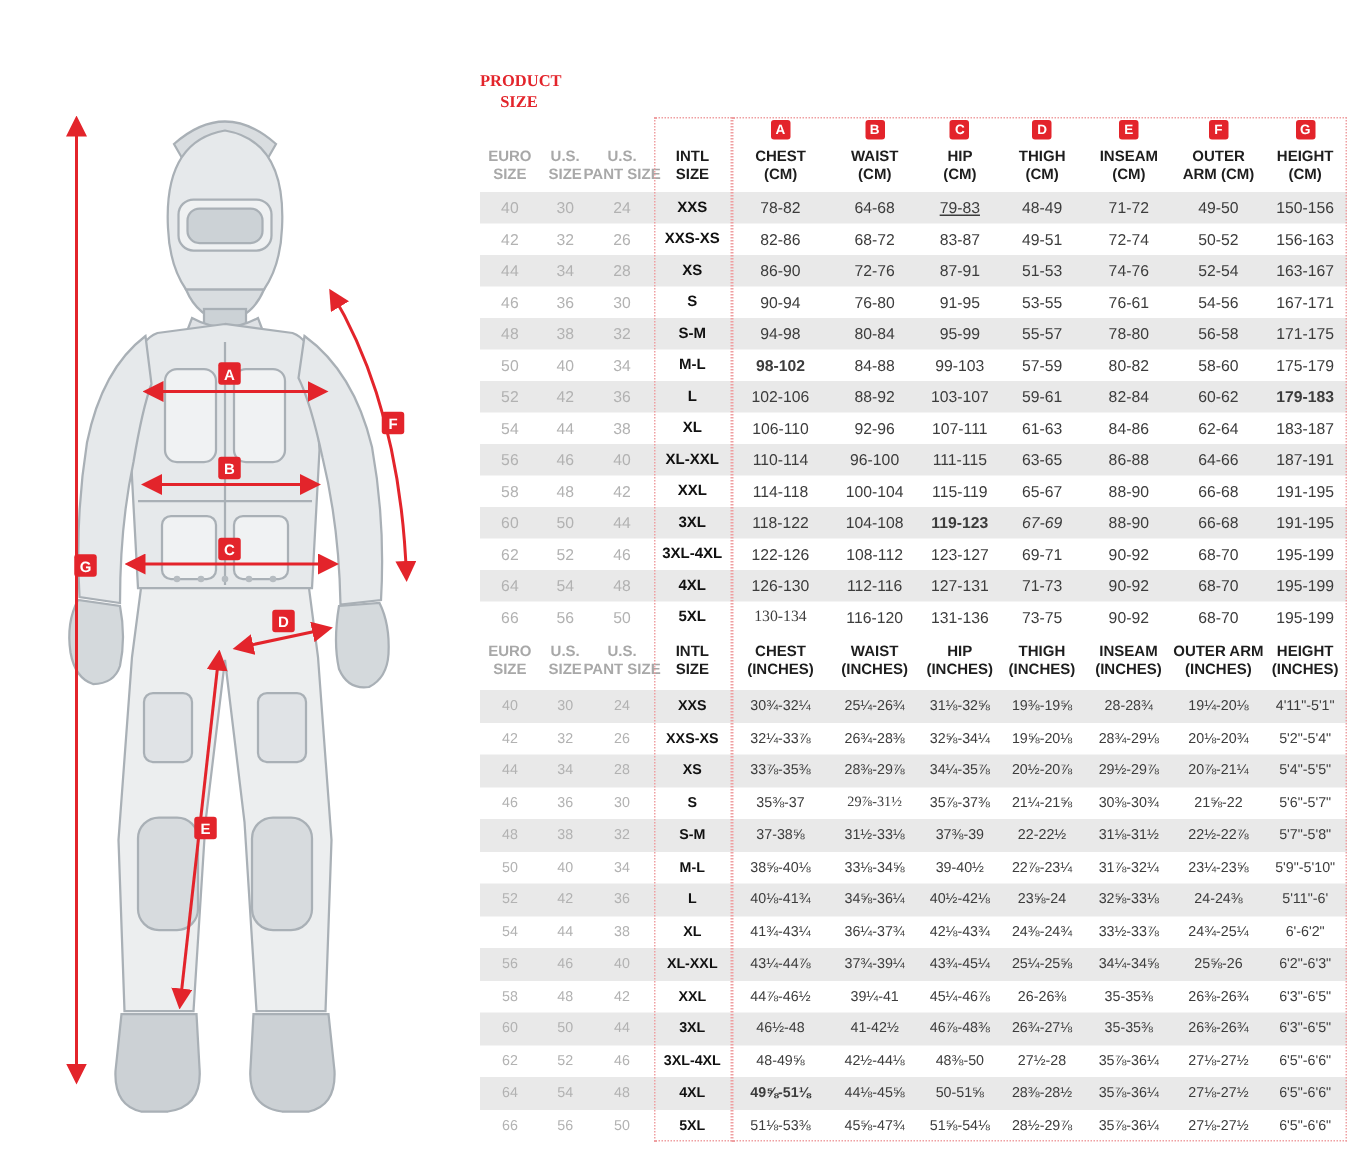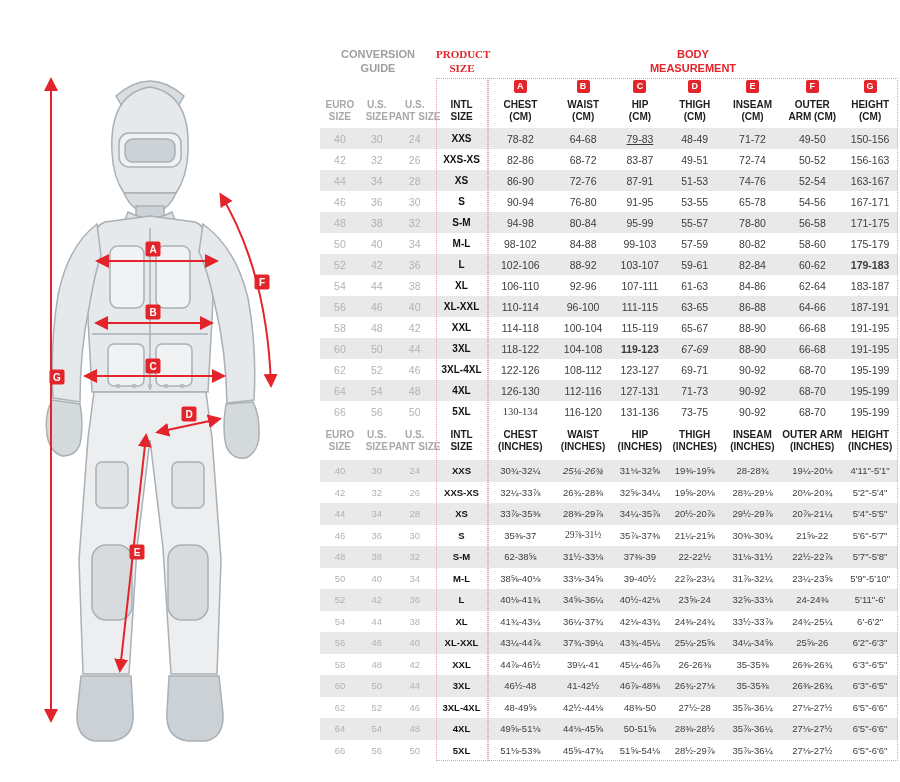--- a/index.html
+++ b/index.html
@@ -115,28 +115,22 @@
       <text x="137" y="556" fill="#fff">E</text>
       <rect x="254.5" y="274.5" width="15" height="15" rx="2" fill="#e3242b"></rect>
       <text x="262" y="286" fill="#fff">F</text>
       <rect x="49.5" y="369.5" width="15" height="15" rx="2" fill="#e3242b"></rect>
       <text x="57" y="381" fill="#fff">G</text>
     </g>
   </svg>
 
   <div class="chart">
     <div class="titles-row">
-      <div class="title t-conv">
-        <span class="tw">CONVERSION GUIDE</span>
-      </div>
       <div class="title t-prod">
         <span class="tw">PRODUCT SIZE</span>
-      </div>
-      <div class="title t-body">
-        <span class="tw">BODY MEASUREMENT</span>
       </div>
     </div>
 
     <div class="badges-row" id="badges">
         <div class="cell" style="width: 40px;"></div>
         <div class="cell" style="width: 34px;"></div>
         <div class="cell" style="width: 42px;"></div>
         <div class="cell" style="width: 52px;"></div>
         <div class="cell" style="width: 66px;">
           <div class="badge">A</div>
@@ -248,21 +242,21 @@
         </div>
         <div class="row" style="height: 21px;">
           <div class="cell gray" style="width: 40px;">46</div>
           <div class="cell gray" style="width: 34px;">36</div>
           <div class="cell gray" style="width: 42px;">30</div>
           <div class="cell intl" style="width: 52px;">S</div>
           <div class="cell m" style="width: 66px;">90-94</div>
           <div class="cell m" style="width: 60px;">76-80</div>
           <div class="cell m" style="width: 54px;">91-95</div>
           <div class="cell m" style="width: 56px;">53-55</div>
-          <div class="cell m" style="width: 60px;">65-78</div>
+          <div class="cell m" style="width: 60px;">76-61</div>
           <div class="cell m" style="width: 60px;">54-56</div>
           <div class="cell m" style="width: 56px;">167-171</div>
         </div>
         <div class="row stripe" style="height: 21px;">
           <div class="cell gray" style="width: 40px;">48</div>
           <div class="cell gray" style="width: 34px;">38</div>
           <div class="cell gray" style="width: 42px;">32</div>
           <div class="cell intl" style="width: 52px;">S-M</div>
           <div class="cell m" style="width: 66px;">94-98</div>
           <div class="cell m" style="width: 60px;">80-84</div>
@@ -270,21 +264,21 @@
           <div class="cell m" style="width: 56px;">55-57</div>
           <div class="cell m" style="width: 60px;">78-80</div>
           <div class="cell m" style="width: 60px;">56-58</div>
           <div class="cell m" style="width: 56px;">171-175</div>
         </div>
         <div class="row" style="height: 21px;">
           <div class="cell gray" style="width: 40px;">50</div>
           <div class="cell gray" style="width: 34px;">40</div>
           <div class="cell gray" style="width: 42px;">34</div>
           <div class="cell intl" style="width: 52px;">M-L</div>
-          <div class="cell m" style="width: 66px;">98-102</div>
+          <div class="cell m" style="width: 66px; font-weight: bold;">98-102</div>
           <div class="cell m" style="width: 60px;">84-88</div>
           <div class="cell m" style="width: 54px;">99-103</div>
           <div class="cell m" style="width: 56px;">57-59</div>
           <div class="cell m" style="width: 60px;">80-82</div>
           <div class="cell m" style="width: 60px;">58-60</div>
           <div class="cell m" style="width: 56px;">175-179</div>
         </div>
         <div class="row stripe" style="height: 21px;">
           <div class="cell gray" style="width: 40px;">52</div>
           <div class="cell gray" style="width: 34px;">42</div>
@@ -436,21 +430,21 @@
           <span>(INCHES)</span>
         </div>
       </div>
     <div id="in-body">
         <div class="row stripe" style="height: 21.5px;">
           <div class="cell gray" style="width: 40px;">40</div>
           <div class="cell gray" style="width: 34px;">30</div>
           <div class="cell gray" style="width: 42px;">24</div>
           <div class="cell intl" style="width: 52px;">XXS</div>
           <div class="cell m" style="width: 66px;">30¾-32¼</div>
-          <div class="cell m" style="width: 60px; font-style: italic;">25¼-26¾</div>
+          <div class="cell m" style="width: 60px;">25¼-26¾</div>
           <div class="cell m" style="width: 54px;">31⅛-32⅝</div>
           <div class="cell m" style="width: 56px;">19⅜-19⅝</div>
           <div class="cell m" style="width: 60px;">28-28¾</div>
           <div class="cell m" style="width: 60px;">19¼-20⅛</div>
           <div class="cell m" style="width: 56px;">4'11"-5'1"</div>
         </div>
         <div class="row" style="height: 21.5px;">
           <div class="cell gray" style="width: 40px;">42</div>
           <div class="cell gray" style="width: 34px;">32</div>
           <div class="cell gray" style="width: 42px;">26</div>
@@ -487,21 +481,21 @@
           <div class="cell m" style="width: 56px;">21¼-21⅝</div>
           <div class="cell m" style="width: 60px;">30⅜-30¾</div>
           <div class="cell m" style="width: 60px;">21⅝-22</div>
           <div class="cell m" style="width: 56px;">5'6"-5'7"</div>
         </div>
         <div class="row stripe" style="height: 21.5px;">
           <div class="cell gray" style="width: 40px;">48</div>
           <div class="cell gray" style="width: 34px;">38</div>
           <div class="cell gray" style="width: 42px;">32</div>
           <div class="cell intl" style="width: 52px;">S-M</div>
-          <div class="cell m" style="width: 66px;">62-38⅝</div>
+          <div class="cell m" style="width: 66px;">37-38⅝</div>
           <div class="cell m" style="width: 60px;">31½-33⅛</div>
           <div class="cell m" style="width: 54px;">37⅜-39</div>
           <div class="cell m" style="width: 56px;">22-22½</div>
           <div class="cell m" style="width: 60px;">31⅛-31½</div>
           <div class="cell m" style="width: 60px;">22½-22⅞</div>
           <div class="cell m" style="width: 56px;">5'7"-5'8"</div>
         </div>
         <div class="row" style="height: 21.5px;">
           <div class="cell gray" style="width: 40px;">50</div>
           <div class="cell gray" style="width: 34px;">40</div>
@@ -591,21 +585,21 @@
           <div class="cell m" style="width: 56px;">27½-28</div>
           <div class="cell m" style="width: 60px;">35⅞-36¼</div>
           <div class="cell m" style="width: 60px;">27⅛-27½</div>
           <div class="cell m" style="width: 56px;">6'5"-6'6"</div>
         </div>
         <div class="row stripe" style="height: 21.5px;">
           <div class="cell gray" style="width: 40px;">64</div>
           <div class="cell gray" style="width: 34px;">54</div>
           <div class="cell gray" style="width: 42px;">48</div>
           <div class="cell intl" style="width: 52px;">4XL</div>
-          <div class="cell m" style="width: 66px;">49⅝-51⅛</div>
+          <div class="cell m" style="width: 66px; font-weight: bold;">49⅝-51⅛</div>
           <div class="cell m" style="width: 60px;">44⅛-45⅝</div>
           <div class="cell m" style="width: 54px;">50-51⅝</div>
           <div class="cell m" style="width: 56px;">28⅜-28½</div>
           <div class="cell m" style="width: 60px;">35⅞-36¼</div>
           <div class="cell m" style="width: 60px;">27⅛-27½</div>
           <div class="cell m" style="width: 56px;">6'5"-6'6"</div>
         </div>
         <div class="row" style="height: 21.5px;">
           <div class="cell gray" style="width: 40px;">66</div>
           <div class="cell gray" style="width: 34px;">56</div>

